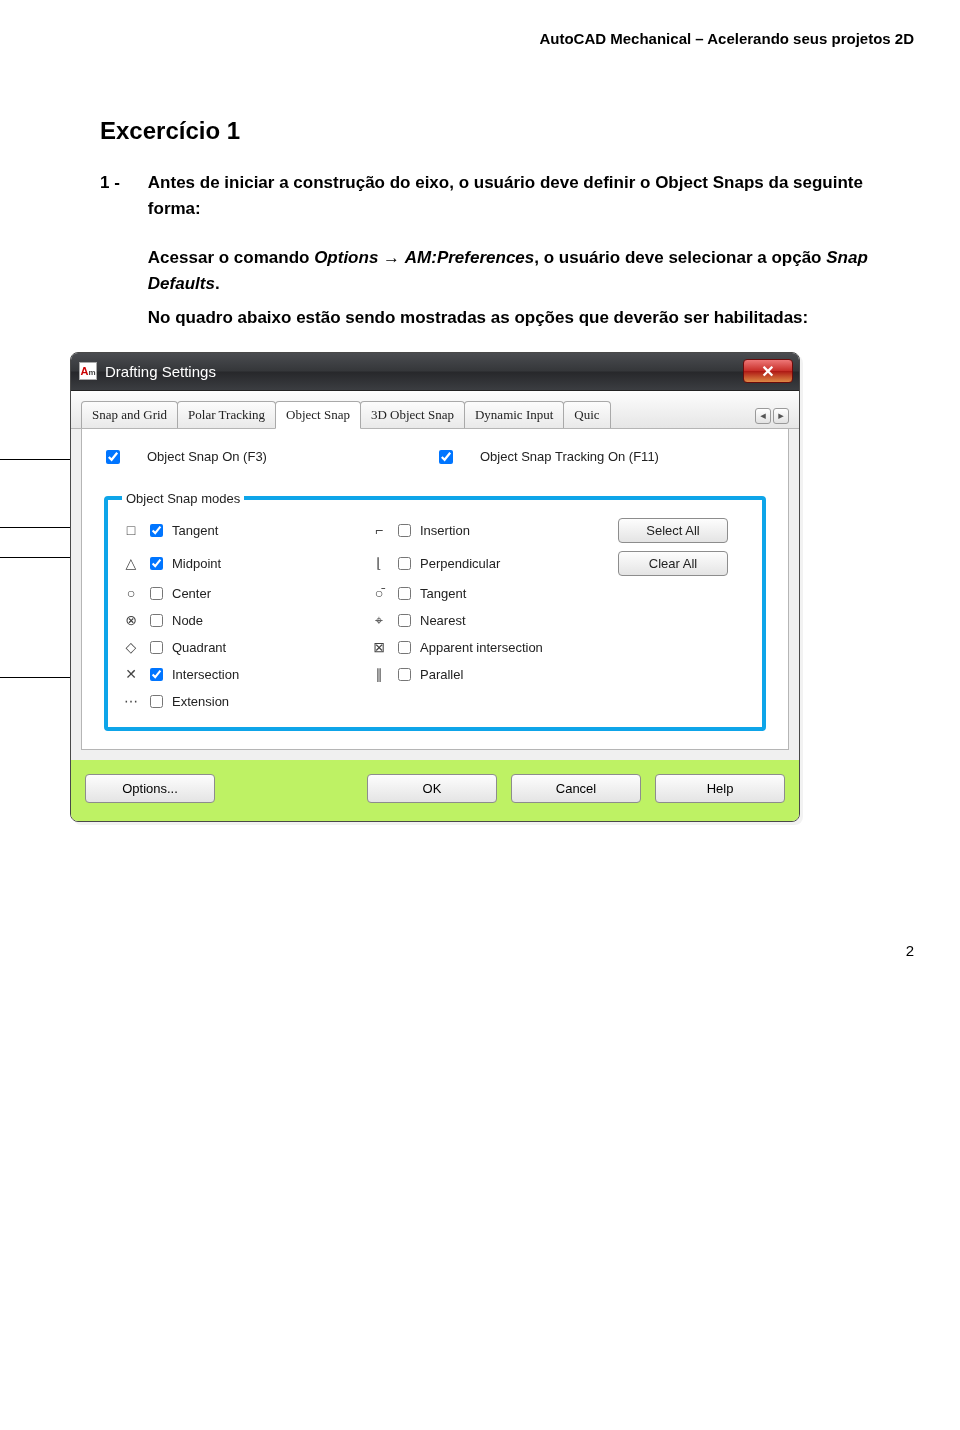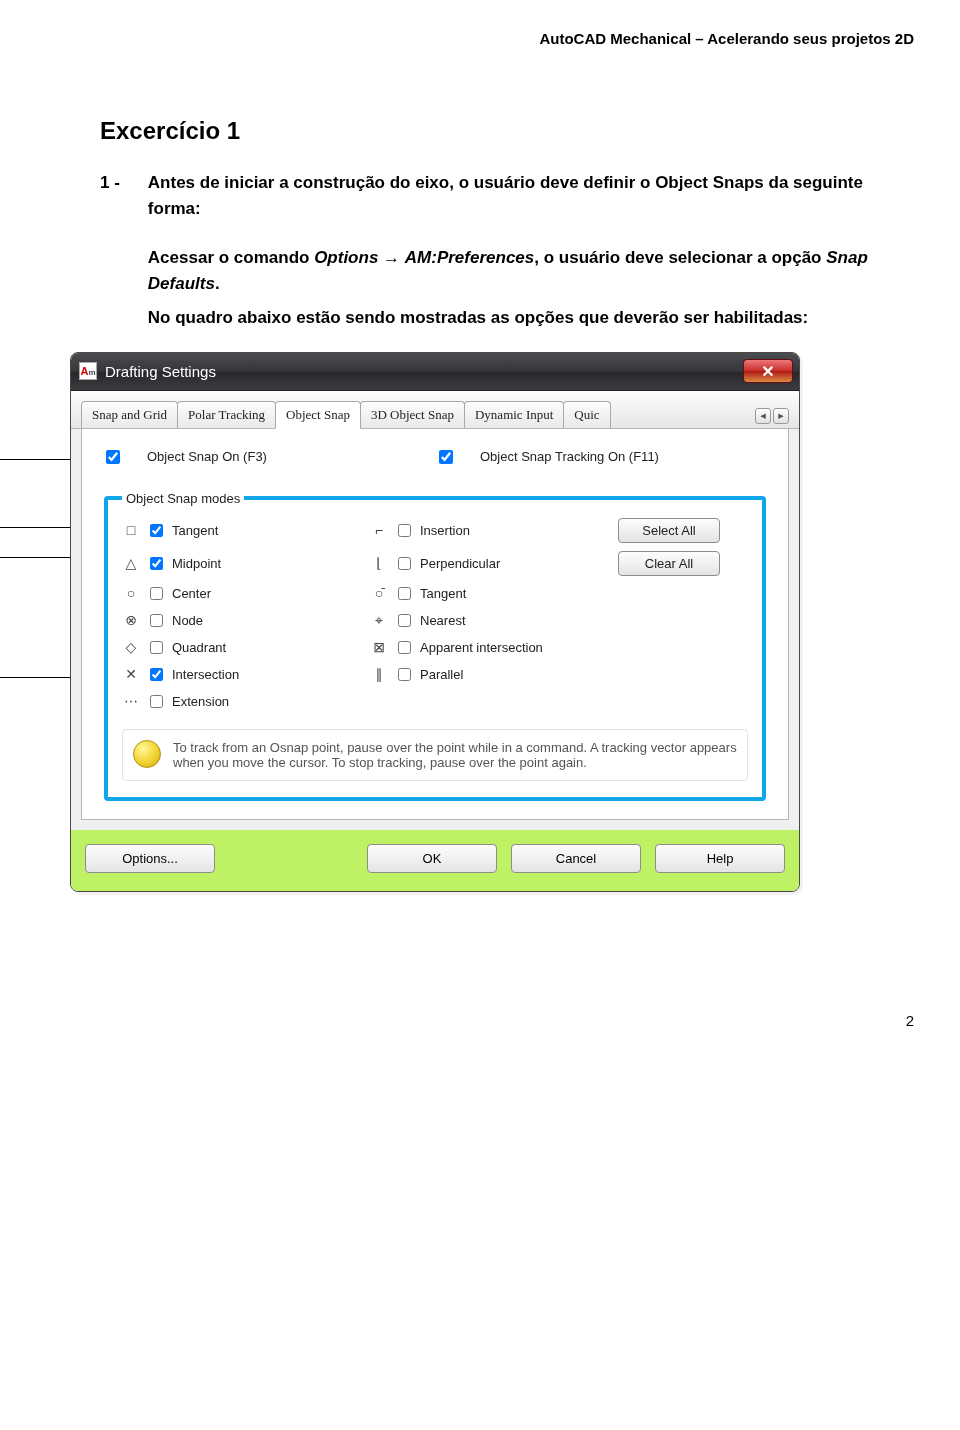--- a/index.html
+++ b/index.html
@@ -120,21 +120,21 @@
   .modes-grid { display:grid; grid-template-columns:1fr 1fr 130px; gap:8px 18px; align-items:center;}
   .osmode { display:flex; align-items:center; gap:6px; }
   .osmode .sym { width:18px; text-align:center; font-size:14px; color:#444; }
   .btn {
     border:1px solid #8d8d8d;
     background:linear-gradient(#fdfdfd,#e4e4e4);
     border-radius:4px;
     padding:4px 0;
     text-align:center;
     font-size:13px;
-    width:102px;
+    width:110px;
   }
   .hint {
     margin-top:18px;
     display:flex; gap:12px;
     background:#fff;
     border:1px solid #e3e3e3;
     border-radius:4px;
     padding:10px;
     color:#555;
   }
@@ -305,24 +305,20 @@
               <div></div>
               <div class="osmode">
                 <span class="sym">⋯</span>
                 <input type="checkbox" style="">
                 <span>Extension</span>
               </div>
               <div></div>
               <div></div>
             </div>
 
-          <div class="hint">
-            <div class="bulb"></div>
-            <div>To track from an Osnap point, pause over the point while in a command.  A tracking vector appears when you move the cursor. To stop tracking, pause over the point again.</div>
-          </div>
         </fieldset>
       </div>
 
       <div class="footer">
         <div class="btn">Options...</div>
         <div class="spacer"></div>
         <div class="btn">OK</div>
         <div class="btn">Cancel</div>
         <div class="btn">Help</div>
       </div>

